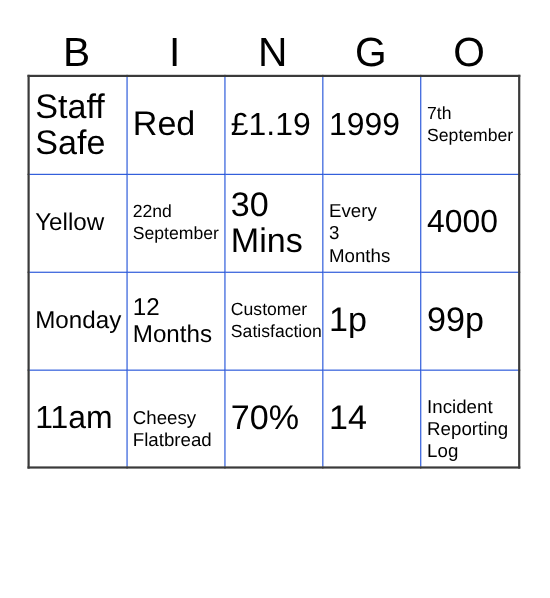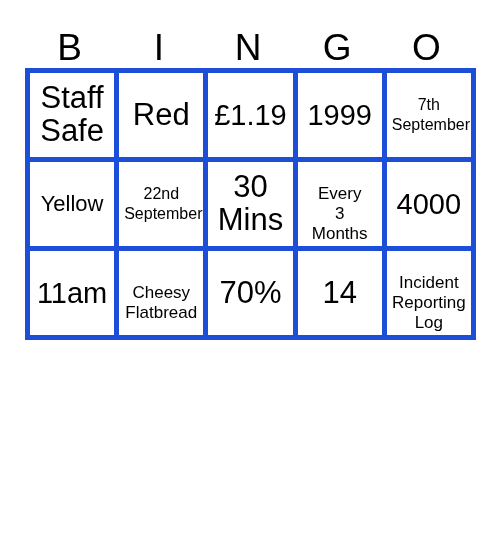--- a/index.html
+++ b/index.html
@@ -48,22 +48,22 @@
     border-collapse: collapse;
     table-layout: fixed;
     border-top: 2px solid #3a3a3a;
     border-left: 2px solid #3a3a3a;
     border-right: 2px solid #3a3a3a;
     border-bottom: 2px solid #3a3a3a;
   }
   .grid td {
     width: 89.2px;
     height: 89px;
-    border: 5px solid #1d4ed8;
-    text-align: center;
+    border: 1px solid #1d4ed8;
+    text-align: left;
     vertical-align: middle;
     padding: 1px 5px;
     box-sizing: border-box;
     overflow: hidden;
   }
   .cell-text {
     display: block;
     width: 100%;
     color: #000000;
   }
@@ -118,20 +118,37 @@
           </td>
           <td>
             <span class="cell-text sz-sm">Every<br>3<br>Months</span>
           </td>
           <td>
             <span class="cell-text sz-lg">4000</span>
           </td>
         </tr>
         <tr>
           <td>
+            <span class="cell-text sz-md">Monday</span>
+          </td>
+          <td>
+            <span class="cell-text sz-md">12<br>Months</span>
+          </td>
+          <td>
+            <span class="cell-text sz-xs">Customer<br>Satisfaction</span>
+          </td>
+          <td>
+            <span class="cell-text sz-xl">1p</span>
+          </td>
+          <td>
+            <span class="cell-text sz-xl">99p</span>
+          </td>
+        </tr>
+        <tr>
+          <td>
             <span class="cell-text sz-lg">11am</span>
           </td>
           <td>
             <span class="cell-text sz-sm">Cheesy<br>Flatbread</span>
           </td>
           <td>
             <span class="cell-text sz-xl">70%</span>
           </td>
           <td>
             <span class="cell-text sz-xl">14</span>

